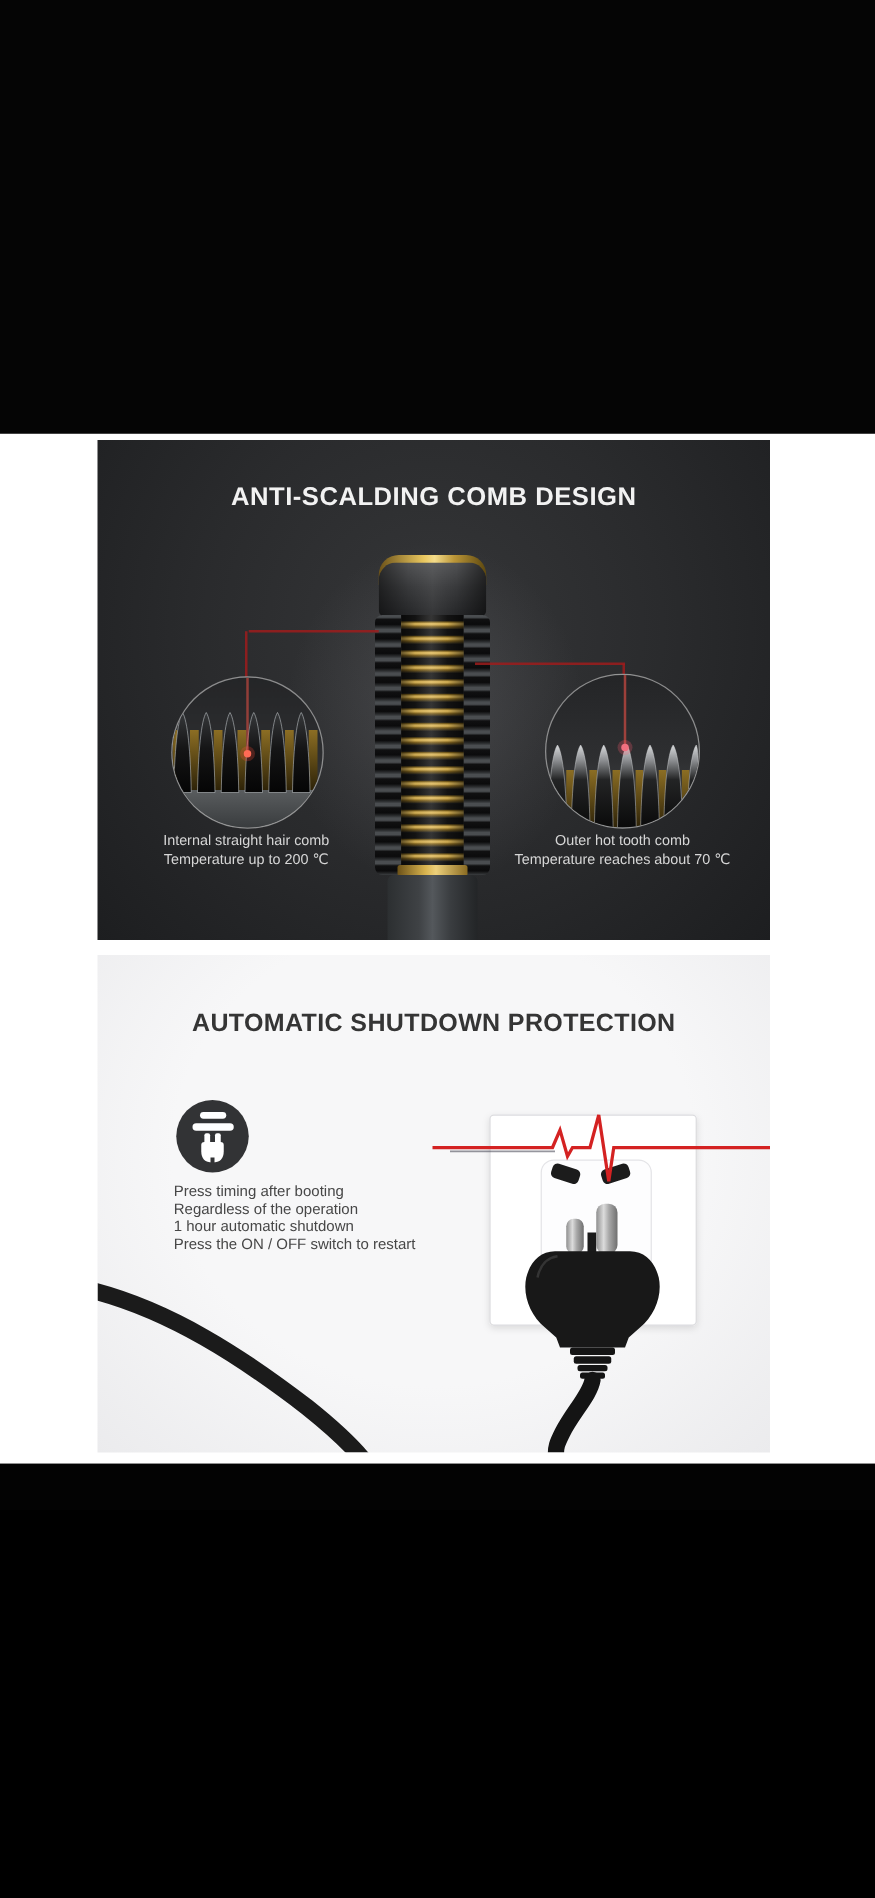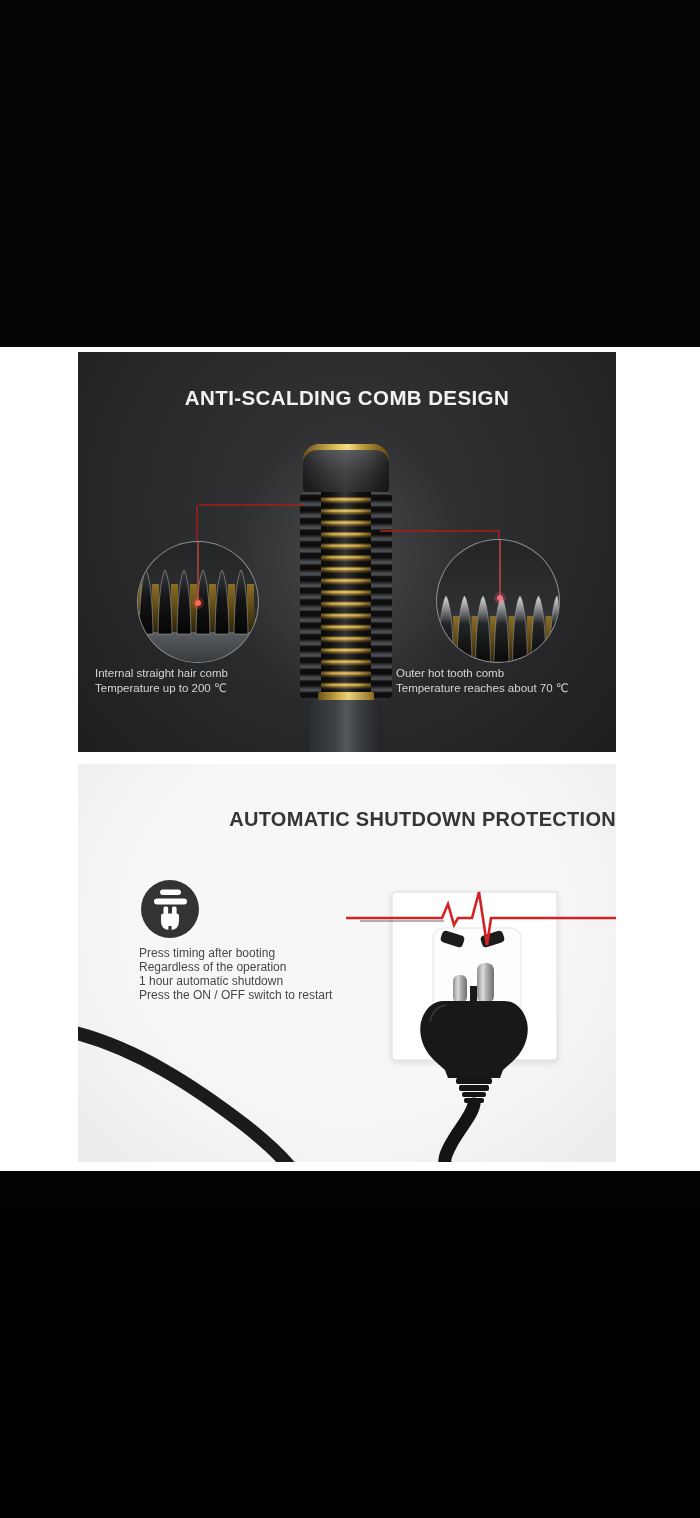--- a/index.html
+++ b/index.html
@@ -40,29 +40,29 @@
                background:linear-gradient(180deg,#242527 0%,#2e2f31 55%,#45484a 100%);}
   #circleL{left:59px;top:189px;width:120px;height:120px;}
   #circleR{left:358px;top:187px;width:122px;height:122px;}
 
   .rline{position:absolute;background:rgba(158,28,28,.85);}
   #lineLH{left:121px;top:152px;width:104px;height:2px;}
   #lineLV{left:118px;top:153px;width:2px;height:37px;}
   #lineRH{left:302px;top:178px;width:120px;height:2px;}
   #lineRV{left:420px;top:179px;width:2px;height:9px;}
 
-  .callout{position:absolute;width:204px;text-align:left;font-size:11.5px;line-height:15px;
+  .callout{position:absolute;width:204px;text-align:center;font-size:11.5px;line-height:15px;
            color:#d6d6d6;font-family:"Liberation Sans","DejaVu Sans",sans-serif;}
   #capL{left:17px;top:314px;}
   #capR{left:318px;top:314px;}
 
   
   .panel2{position:absolute;left:78px;top:417px;width:538px;height:398px;overflow:hidden;
           background:radial-gradient(ellipse at 50% 40%, #f7f7f8 55%, #ebebed 100%);}
-  .p2-title{position:absolute;left:0;right:0;top:44px;text-align:right;font-size:20px;
+  .p2-title{position:absolute;left:0;right:0;top:44px;text-align:center;font-size:20px;
             font-weight:bold;color:#353535;letter-spacing:.3px;line-height:22px;}
   .unplug{position:absolute;left:62px;top:115px;width:60px;height:60px;}
   .p2-text{position:absolute;left:61px;top:183px;font-size:12px;line-height:13.9px;color:#474747;}
   .p2-art{position:absolute;left:0;top:0;width:538px;height:398px;}
 
   
   .wm{position:absolute;right:12px;bottom:4px;font-family:"DejaVu Sans",sans-serif;
       font-weight:bold;font-size:64px;line-height:52px;color:#8d9093;}
 </style>
 </head>

